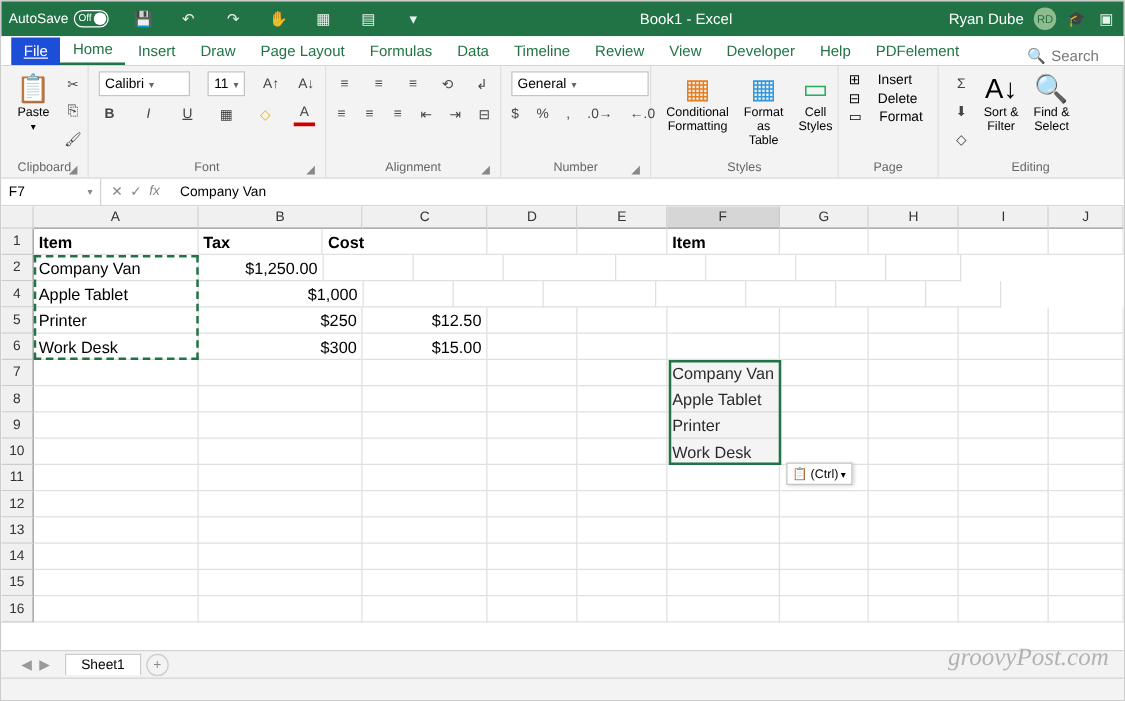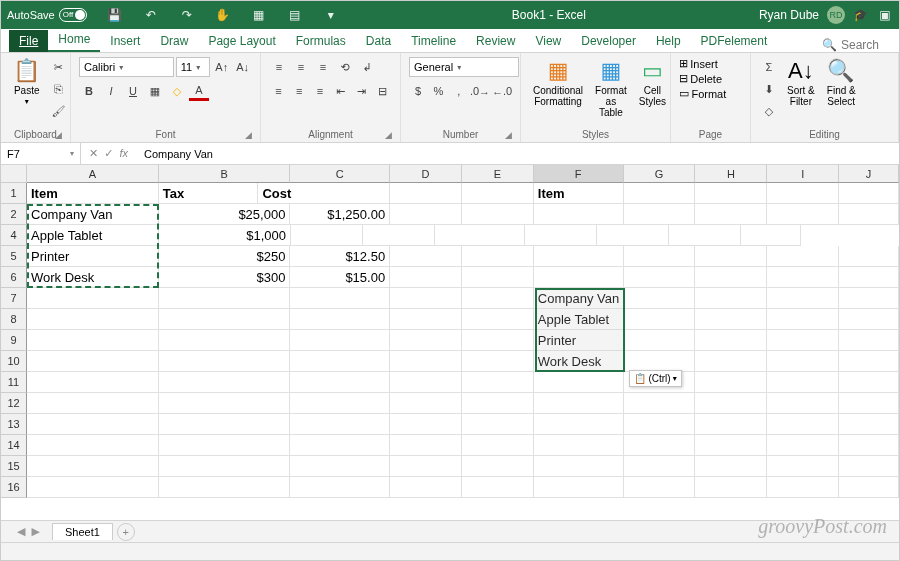--- a/index.html
+++ b/index.html
@@ -9,31 +9,31 @@
 .titlebar .tb-center { flex:1; text-align:center; font-size:12px; }
 .titlebar .tb-right { display:flex; align-items:center; gap:8px; }
 .autosave { display:flex; align-items:center; gap:4px; font-size:11px;}
 .toggle { width:28px; height:14px; border:1px solid #fff; border-radius:8px; position:relative; display:inline-block; font-size:8px; line-height:12px; padding-left:3px;}
 .toggle::after { content:''; position:absolute; right:1px; top:1px; width:10px; height:10px; background:#fff; border-radius:50%; }
 .qat-icon { width:16px; height:16px; display:inline-flex; align-items:center; justify-content:center; opacity:.9; }
 .avatar { width:18px; height:18px; border-radius:50%; background:#8fbc8f; display:inline-flex; align-items:center; justify-content:center; font-size:9px; color:#217346;}
 
 .tabs { height:24px; background:#fff; display:flex; align-items:flex-end; font-size:12px; border-bottom:1px solid #d4d4d4; padding-left:8px; gap:0;}
 .tab { padding:4px 10px; color:#217346; cursor:pointer; }
-.tab.file { background:#14532d; color:#fff;text-decoration:underline; }
+.tab.file { background:#1d4ed8; color:#fff;text-decoration:underline; }
 .tab.active { border-bottom:2px solid #217346; color:#217346; font-weight:400;}
 .search-box { margin-left:auto; display:flex; align-items:center; gap:4px; color:#777; padding-right:20px; font-size:12px;}
 
 .ribbon { height:90px; background:#f3f3f3; border-bottom:1px solid #d4d4d4; display:flex; font-size:11px; }
 .group { border-right:1px solid #e0e0e0; padding:4px 8px 2px; display:flex; flex-direction:column; justify-content:space-between; }
 .group-body { display:flex; gap:4px; align-items:flex-start; flex:1;}
 .group-label { text-align:center; color:#666; font-size:10px; padding-top:2px; position:relative;}
 .group-label .launcher { position:absolute; right:0; bottom:0; font-size:9px; color:#888;}
 .vstack { display:flex; flex-direction:column; gap:2px; }
-.hstack { display:flex; gap:2px; align-items:center;}
+.hstack { display:flex; gap:14px; align-items:center;}
 .big-btn { display:flex; flex-direction:column; align-items:center; gap:2px; padding:2px 4px; cursor:pointer; font-size:10px; text-align:center; line-height:1.1;}
 .big-btn .ico { font-size:22px; }
 .small-btn { width:20px; height:20px; display:inline-flex; align-items:center; justify-content:center; cursor:pointer; font-size:11px; color:#444;}
 .combo { border:1px solid #c4c4c4; background:#fff; height:20px; font-size:11px; padding:0 4px; display:inline-flex; align-items:center; gap:2px;}
 .combo .arrow { color:#666; font-size:8px; margin-left:2px;}
 
 .namebox-row { height:22px; border-bottom:1px solid #d4d4d4; display:flex; align-items:center; font-size:11px; background:#fff;}
 .namebox { width:80px; border-right:1px solid #d4d4d4; padding:0 6px; height:100%; display:flex; align-items:center; justify-content:space-between;}
 .fx-btns { display:flex; gap:6px; padding:0 8px; color:#888;}
 .formula-input { flex:1; padding:0 8px; }
@@ -309,21 +309,20 @@
         <div class="cell" style="width: 72px;"></div>
         <div class="cell" style="width: 72px;"></div>
         <div class="cell bold" style="width: 90px;">Item</div>
         <div class="cell" style="width: 72px;"></div>
         <div class="cell" style="width: 72px;"></div>
         <div class="cell" style="width: 72px;"></div>
         <div class="cell" style="width: 60px;"></div>
       </div>
       <div class="row">
         <div class="cell" style="width: 132px;">Company Van</div>
-        <div class="cell ar" style="width: 132px;">$25,000</div>
         <div class="cell ar" style="width: 100px;">$1,250.00</div>
         <div class="cell" style="width: 72px;"></div>
         <div class="cell" style="width: 72px;"></div>
         <div class="cell" style="width: 90px;"></div>
         <div class="cell" style="width: 72px;"></div>
         <div class="cell" style="width: 72px;"></div>
         <div class="cell" style="width: 72px;"></div>
         <div class="cell" style="width: 60px;"></div>
       </div>
       <div class="row">

